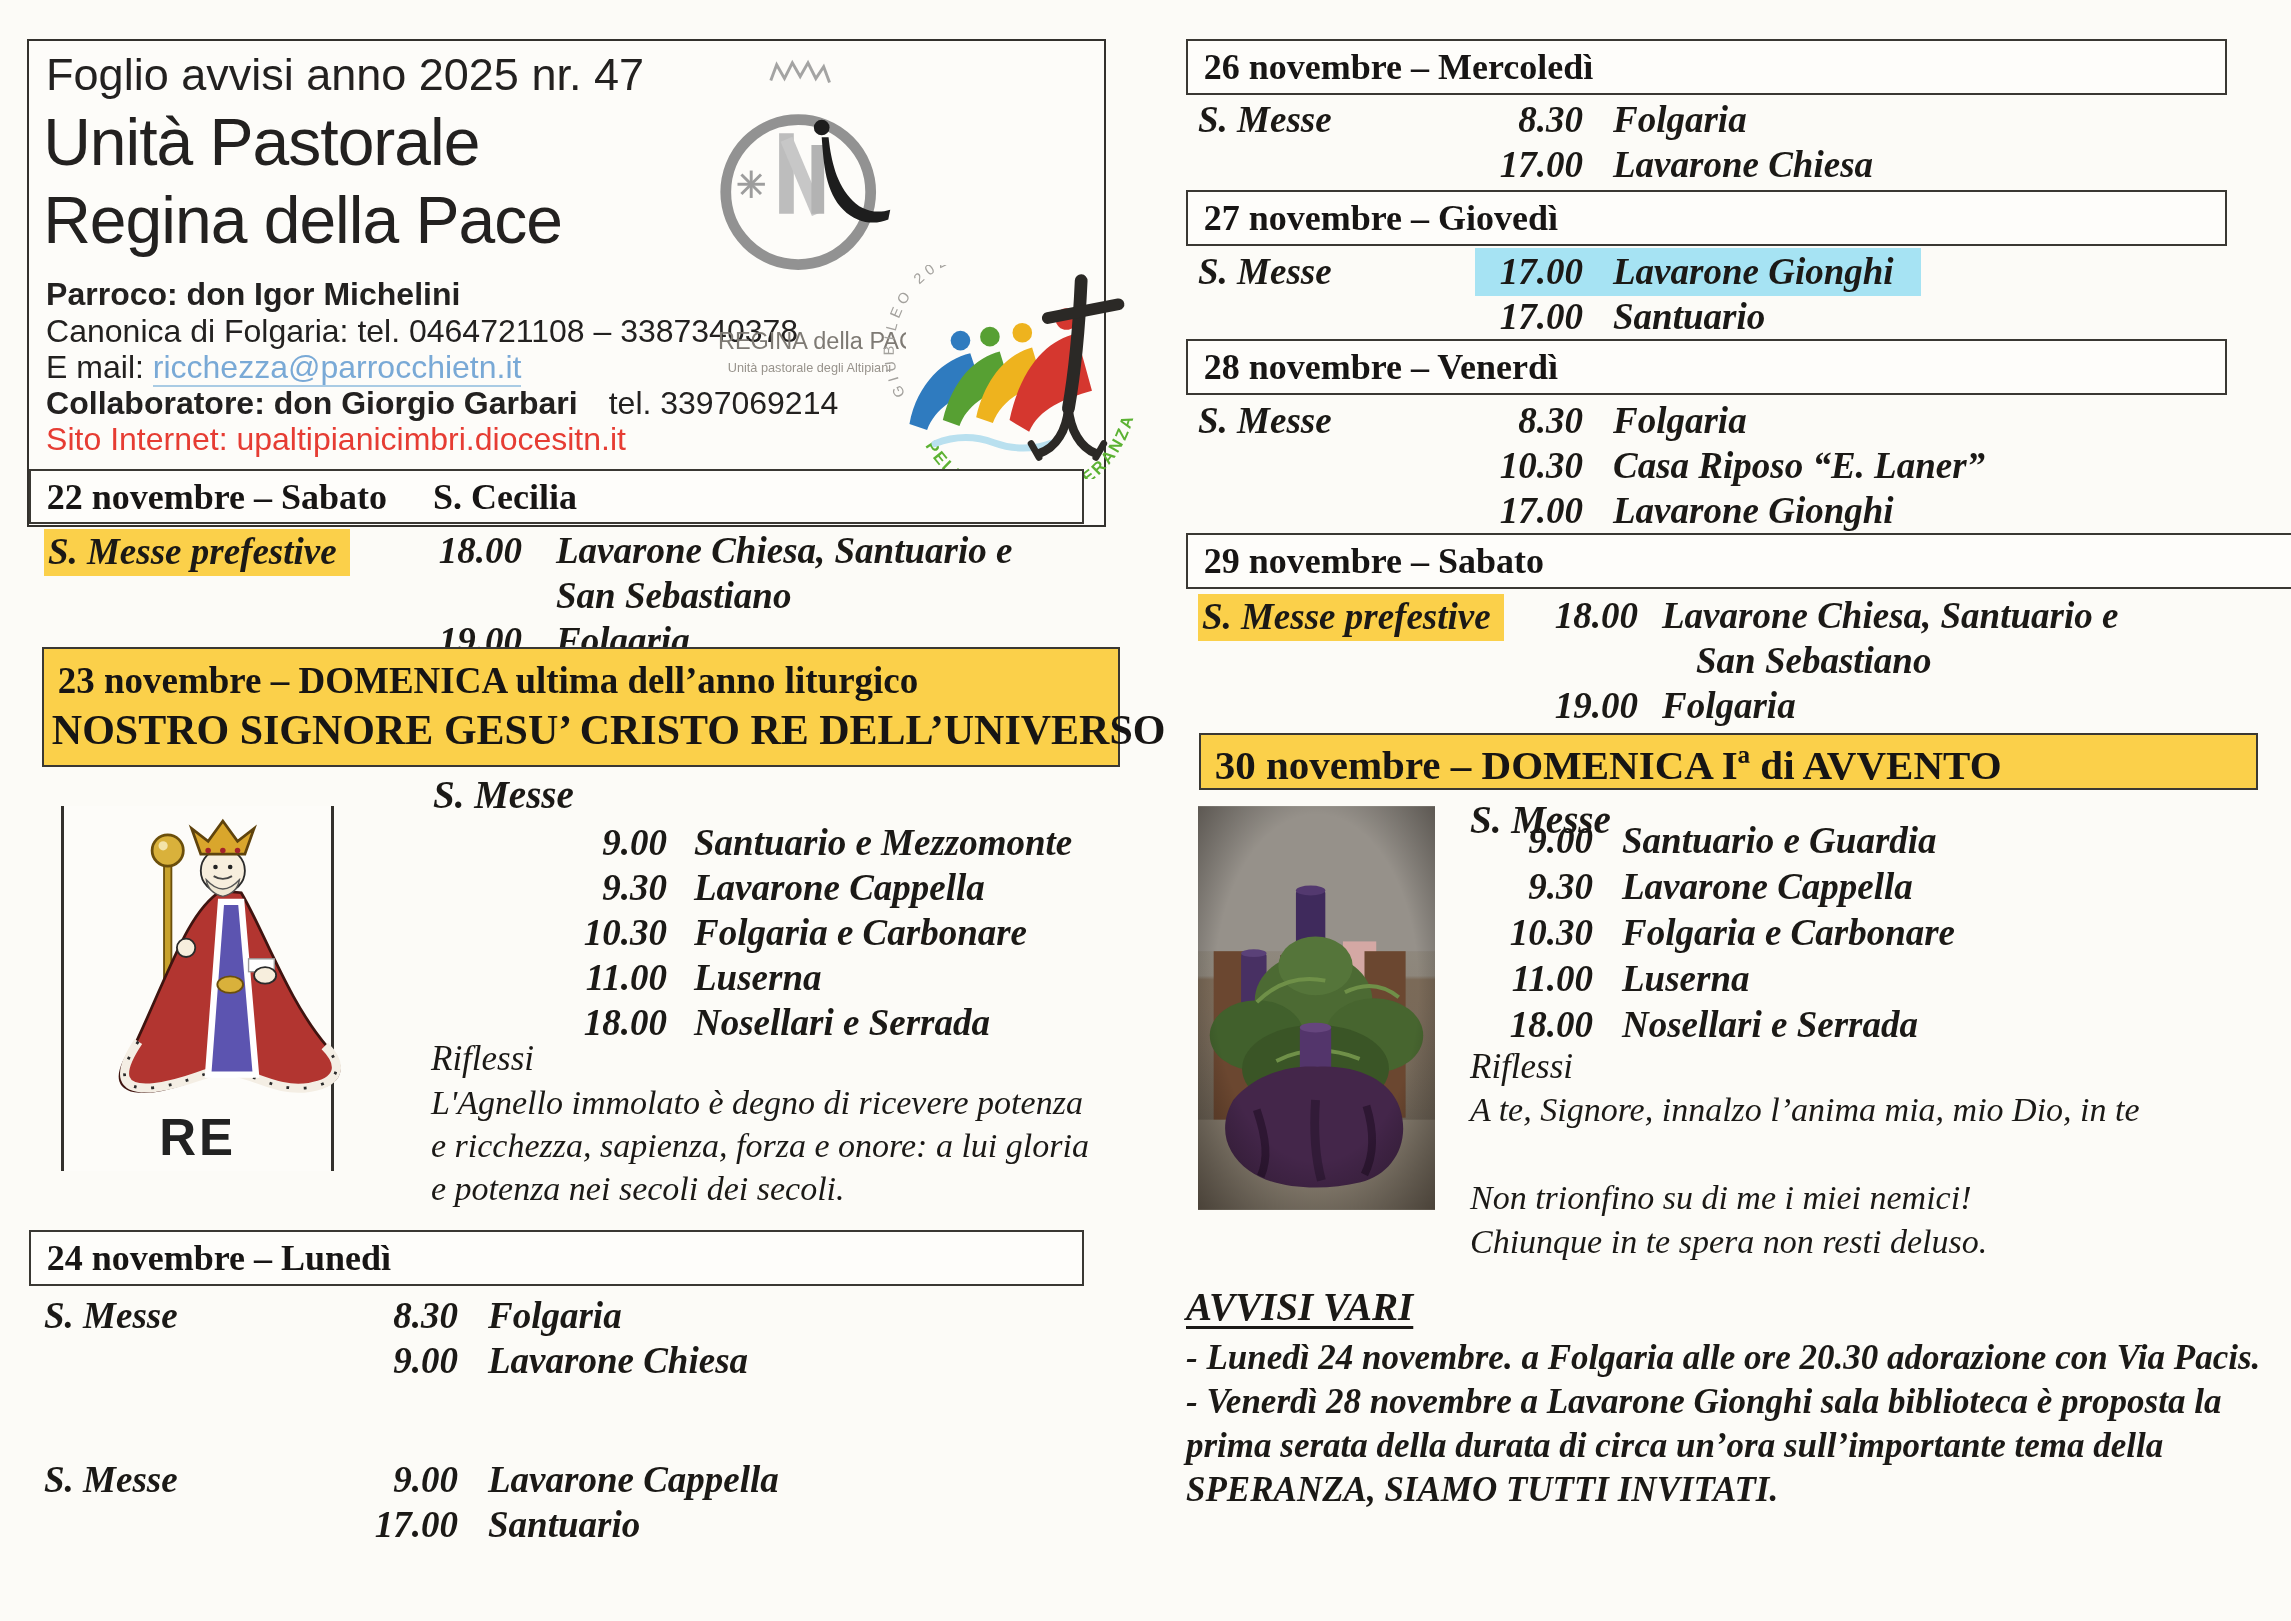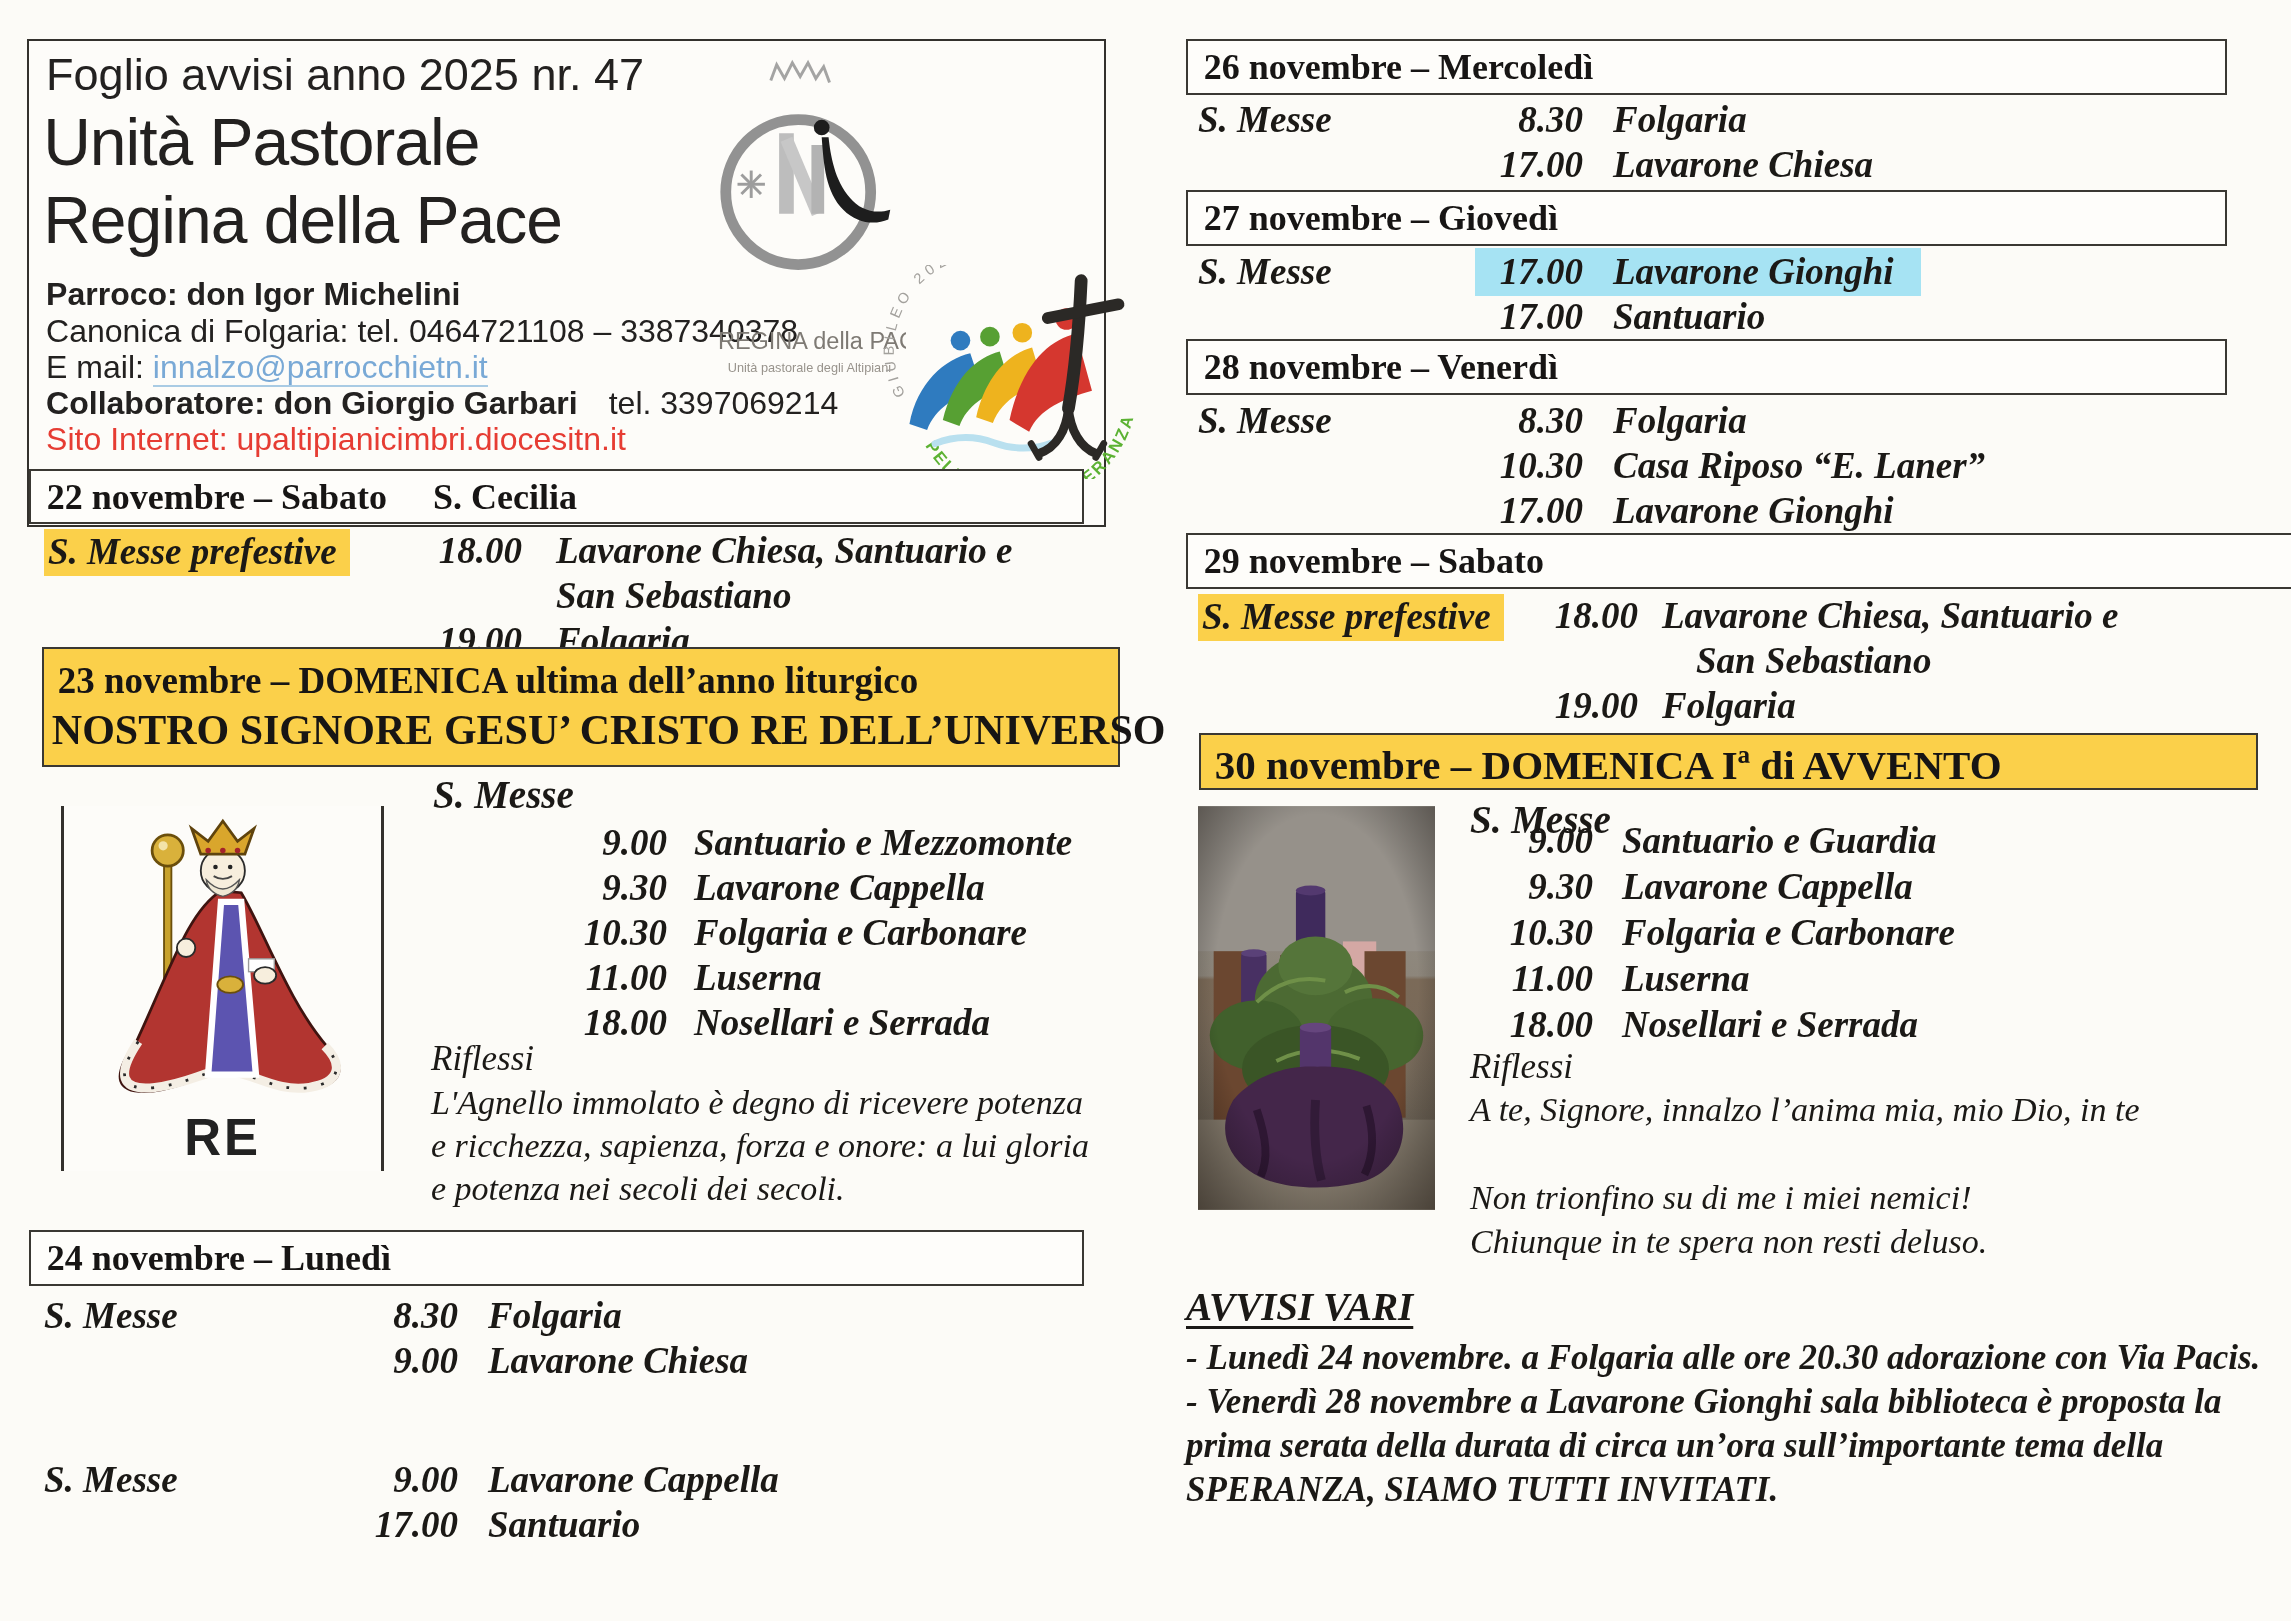--- a/index.html
+++ b/index.html
@@ -40,39 +40,39 @@
   .smesse{position:absolute;font:italic 700 39px "Liberation Serif",serif;white-space:nowrap;}
 
   .rif-title{position:absolute;font:italic 400 35px "Liberation Serif",serif;}
   .rif-line{position:absolute;font:italic 400 34px "Liberation Serif",serif;white-space:nowrap;}
 
   .avvisi-title{position:absolute;font:italic 700 39px "Liberation Serif",serif;
                 text-decoration:underline;text-decoration-thickness:2.9px;text-underline-offset:5.9px;}
   .avvisi-line{position:absolute;font:italic 700 35px "Liberation Serif",serif;white-space:nowrap;}
 
   
-  .kingbox{position:absolute;left:61px;top:806px;width:323px;height:365px;box-sizing:border-box;
+  .kingbox{position:absolute;left:61px;top:806px;width:273px;height:365px;box-sizing:border-box;
            border-left:3.9px solid #33312d;border-right:3.9px solid #33312d;background:#fdfcf9;}
   .re-caption{position:absolute;left:0;width:100%;top:302px;text-align:center;
               font:700 51px "Liberation Sans",sans-serif;letter-spacing:2.9px;color:#222;}
 </style>
 </head>
 <body>
 
 <div class="page">
 
   <div class="header-box">
     <div class="hb-issue">Foglio avvisi anno 2025 nr. 47</div>
     <div class="hb-title" style="top:63px;">Unità Pastorale</div>
     <div class="hb-title" style="top:141px;">Regina della Pace</div>
     <div class="hb-info bold" style="top:235px;">Parroco: don Igor Michelini</div>
     <div class="hb-info" style="top:272px;">Canonica di Folgaria: tel. 0464721108 – 3387340378</div>
     <div class="hb-info" style="top:308px;">
       <span>E mail:</span>
-      <a class="email-link">innalzo@parrocchietn.it</a>
+      <a class="email-link">ricchezza@parrocchietn.it</a>
     </div>
     <div class="hb-info bold" style="top:344px;">
       <span>Collaboratore: don Giorgio Garbari</span><span class="tel-sep">tel. 3397069214</span>
     </div>
     <div class="hb-info website" style="top:380px;">Sito Internet: upaltipianicimbri.diocesitn.it</div>
 
     <svg class="abs" style="left:681px;top:13.7px;" width="196" height="329" viewBox="0 0 200 336">
       <path d="M62 26 L68 10 L76 24 L84 8 L92 22 L100 8 L108 24 L116 12 L122 28" stroke="#949494" stroke-width="3" fill="none" opacity="0.85"></path>
       <circle cx="90" cy="140" r="74" fill="none" stroke="#929292" stroke-width="11"></circle>
       <g stroke="#9d9d9d" stroke-width="3">

